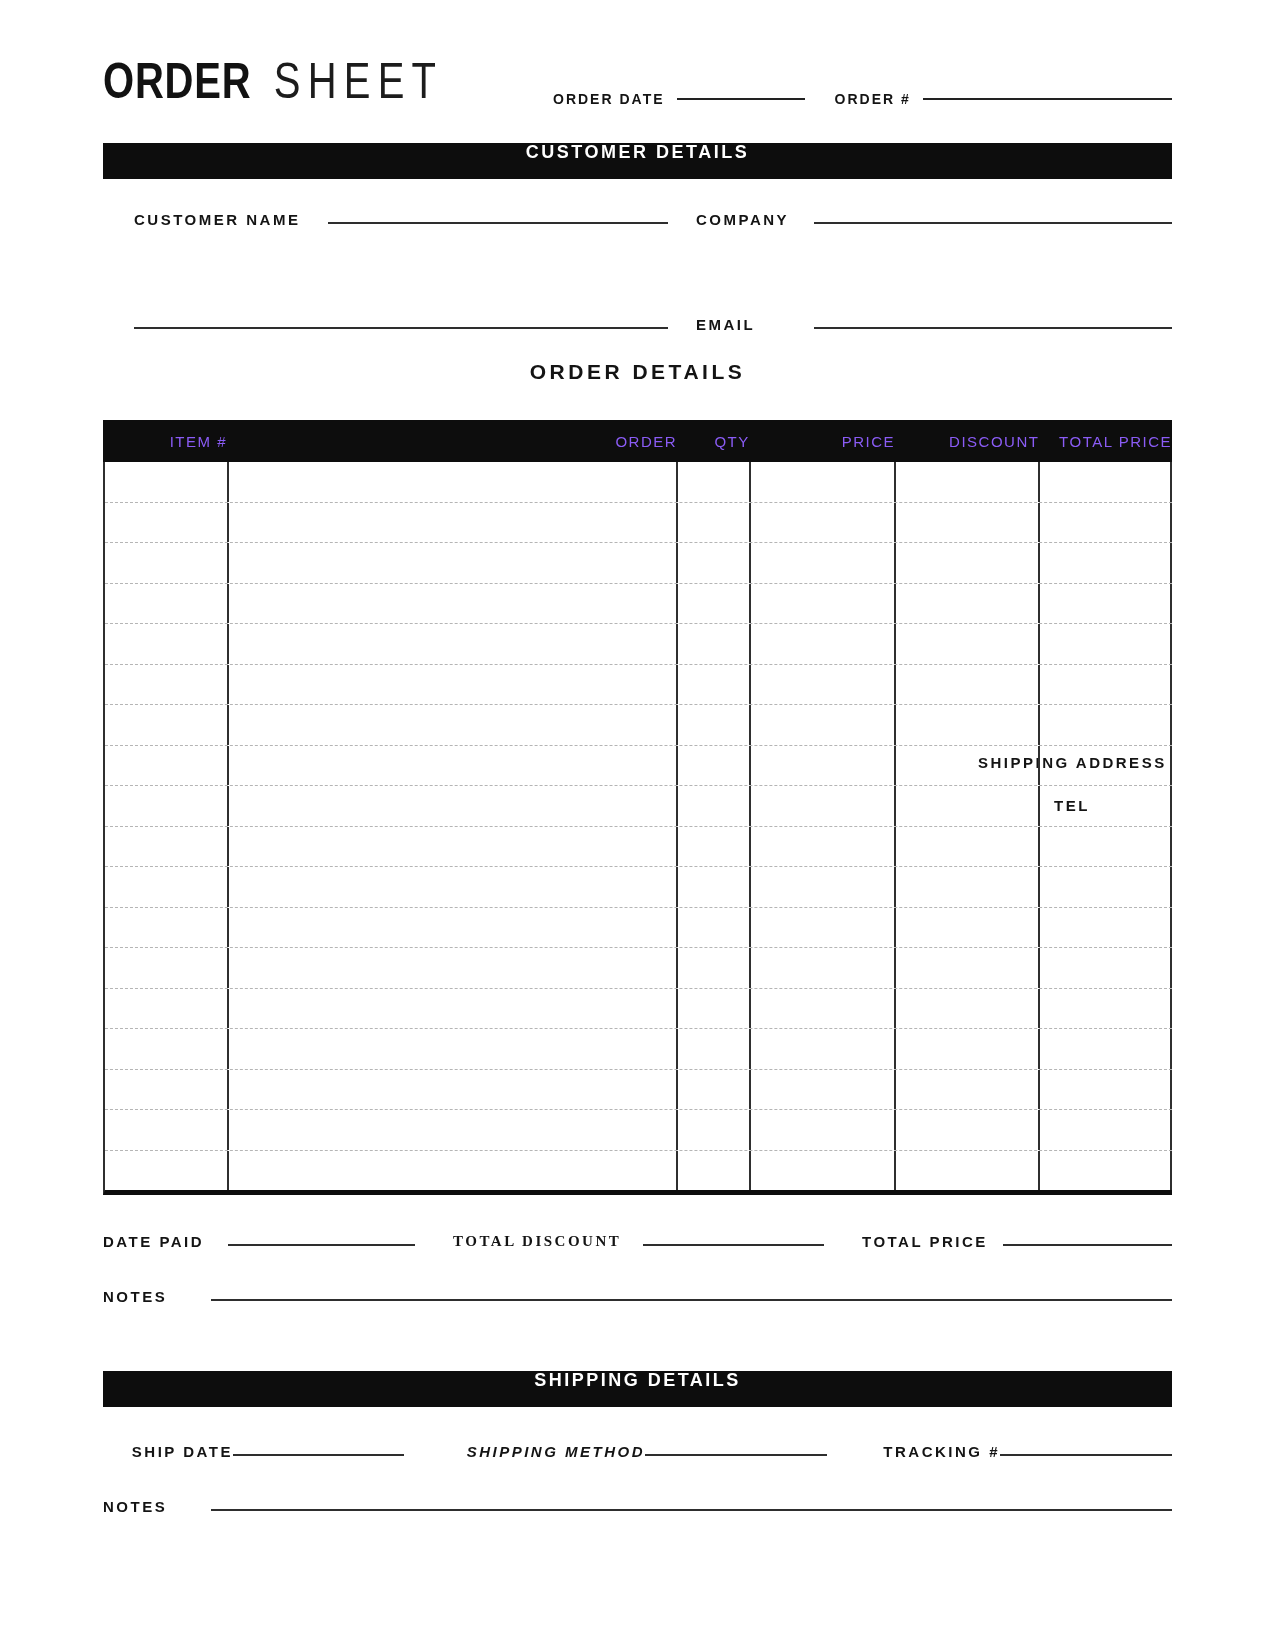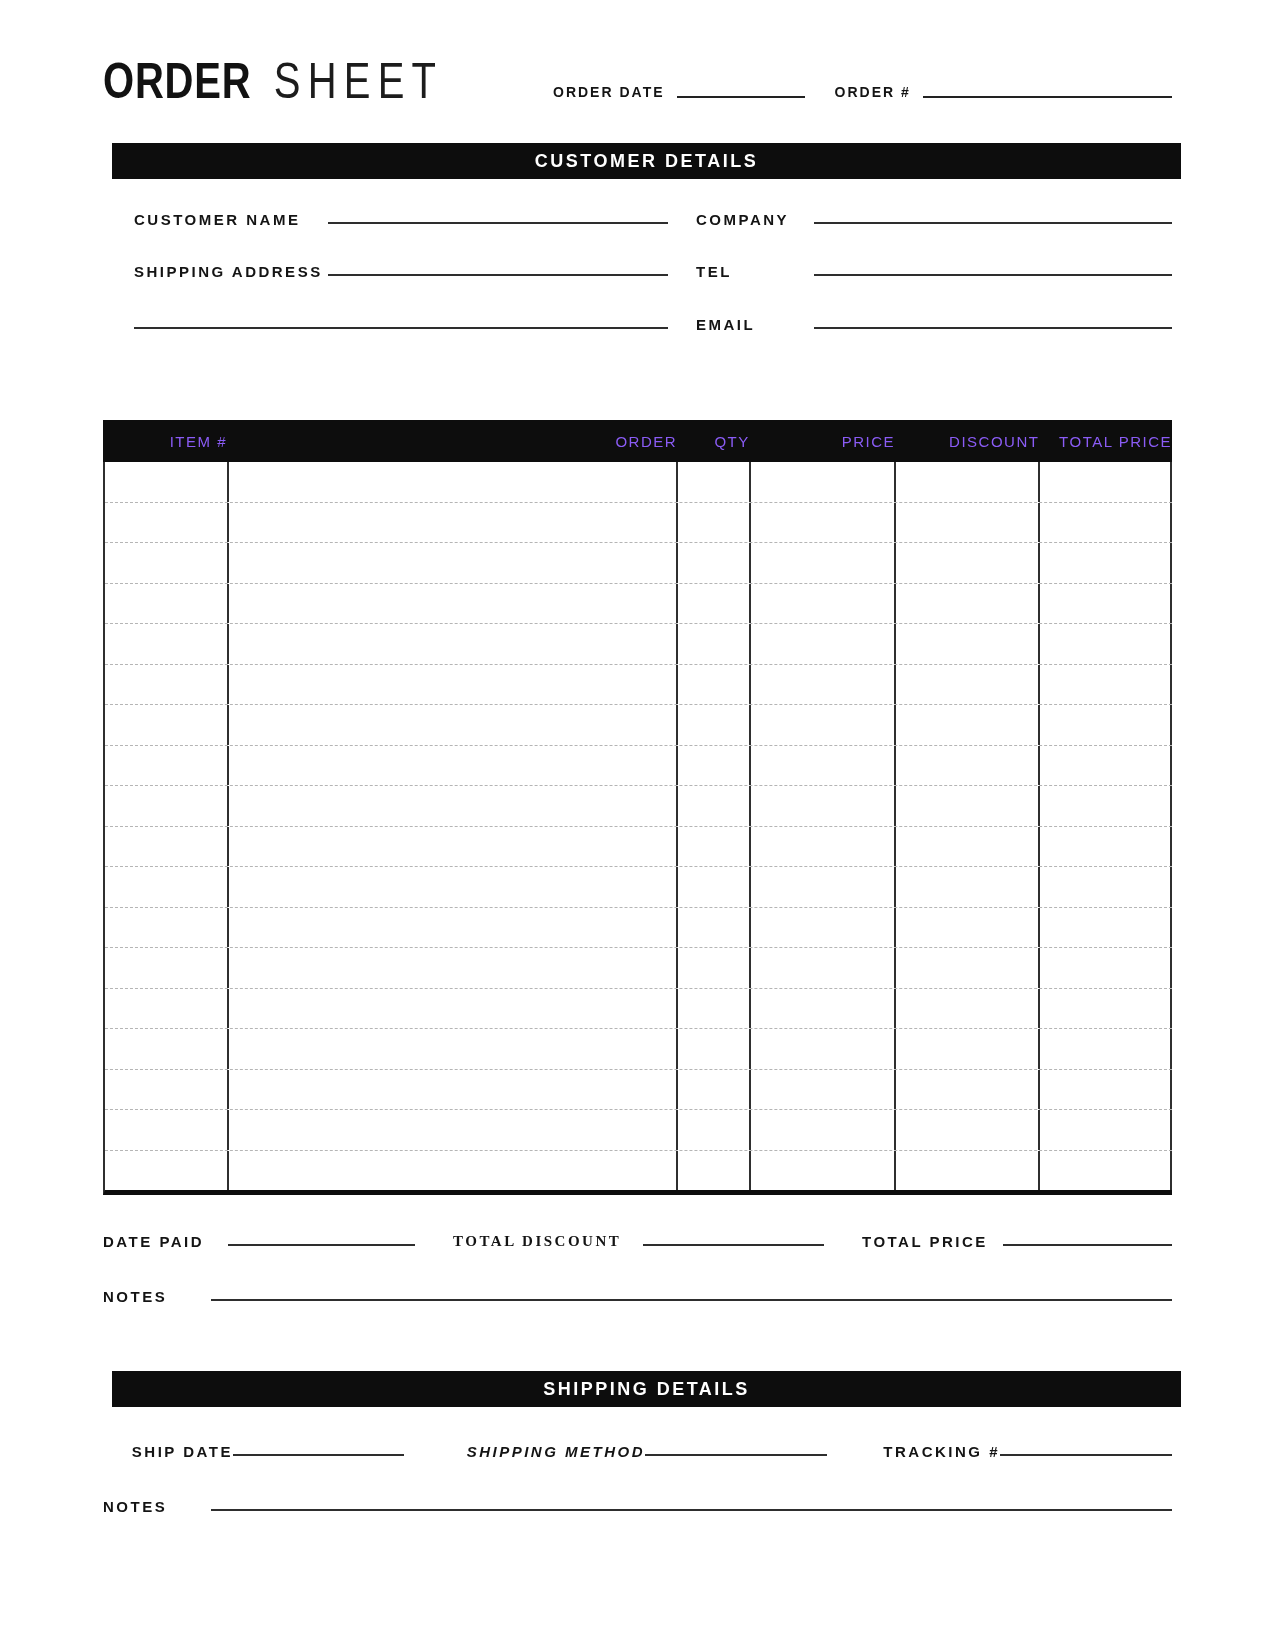--- a/index.html
+++ b/index.html
@@ -7,44 +7,44 @@
     position:relative;width:1275px;height:1650px;background:#ffffff;margin:0 auto;
     font-family:"Liberation Sans",sans-serif;color:#141414;overflow:hidden;
   }
   .abs{position:absolute;left:103px;width:1069px;}
 
   
   .top-row{top:46px;height:60px;display:flex;align-items:flex-end;}
   .title{white-space:nowrap;transform:scaleX(0.80);transform-origin:left bottom;line-height:1;width:450px;flex:0 0 450px;}
   .title .t-bold{font-size:50px;font-weight:700;letter-spacing:1px;margin-right:28px;color:#121212;}
   .title .t-light{font-size:50px;font-weight:400;letter-spacing:9px;color:#1c1c1c;}
-  .hdr-group{display:flex;align-items:flex-end;margin-bottom:7px;}
+  .hdr-group{display:flex;align-items:center;}
   .hdr-label{font-size:14px;font-weight:700;letter-spacing:2px;line-height:1;white-space:nowrap;}
   .hdr-line{border-bottom:2px solid #222;margin-bottom:1px;margin-left:12px;}
   .od-line{width:128px;}
   .on-group{flex:1;margin-left:30px;}
   .on-line{flex:1;}
 
   
-  .bar{height:36px;background:#0d0d0d;display:flex;align-items:center;justify-content:center;margin-left:9px;}
+  .bar{height:36px;background:#0d0d0d;display:flex;align-items:flex-start;justify-content:center;}
   .bar-title{color:#ffffff;font-size:18px;font-weight:700;letter-spacing:2.5px;line-height:1;}
   .bar-customer{top:143px;}
   .bar-shipping{top:1371px;}
 
   
   .field-row{display:flex;align-items:flex-end;height:27px;}
   .f-label{font-size:15px;font-weight:700;letter-spacing:2.5px;line-height:1;white-space:nowrap;}
   .f-line{flex:1;border-bottom:2px solid #2e2e2e;margin-bottom:3px;}
   .half-left{flex:0 0 534px;display:flex;align-items:flex-end;margin-left:31px;}
   .half-gap{flex:0 0 28px;}
   .half-right{flex:1;display:flex;align-items:flex-end;}
   .lbl-194{flex:0 0 194px;}
   .lbl-118{flex:0 0 118px;}
   .row-cust1{top:200px;}
-  .row-cust2{top:252px;}
+  .row-cust2{top:236px;flex-direction:column;}
   .row-cust3{top:305px;}
 
   
   .order-heading{top:360px;text-align:center;font-size:21px;font-weight:700;letter-spacing:3.5px;}
   .table{top:420px;}
   .thead{height:42px;background:#0d0d0d;display:flex;align-items:center;}
   .th{color:#8b5cf6;font-size:15px;font-weight:400;letter-spacing:1.5px;text-align:right;line-height:1;}
   .tbody{height:733px;display:flex;flex-direction:column;border-left:2px solid #2f2f2f;border-bottom:5px solid #0d0d0d;box-sizing:border-box;}
   .trow{flex:1;display:flex;border-bottom:1px dashed #b5b5b5;box-sizing:border-box;}
   .trow.last{border-bottom:none;}
@@ -123,20 +123,21 @@
     <div class="half-left">
       <span class="f-line"></span>
     </div>
     <div class="half-gap"></div>
     <div class="half-right">
       <span class="f-label lbl-118">EMAIL</span>
       <span class="f-line"></span>
     </div>
   </div>
 
+  <div class="abs order-heading">ORDER DETAILS</div>
 
   <div class="abs table">
     <div class="thead">
       <div class="th c0">ITEM #</div>
       <div class="th c1">ORDER</div>
       <div class="th c2">QTY</div>
       <div class="th c3">PRICE</div>
       <div class="th c4">DISCOUNT</div>
       <div class="th c5">TOTAL PRICE</div>
     </div>

